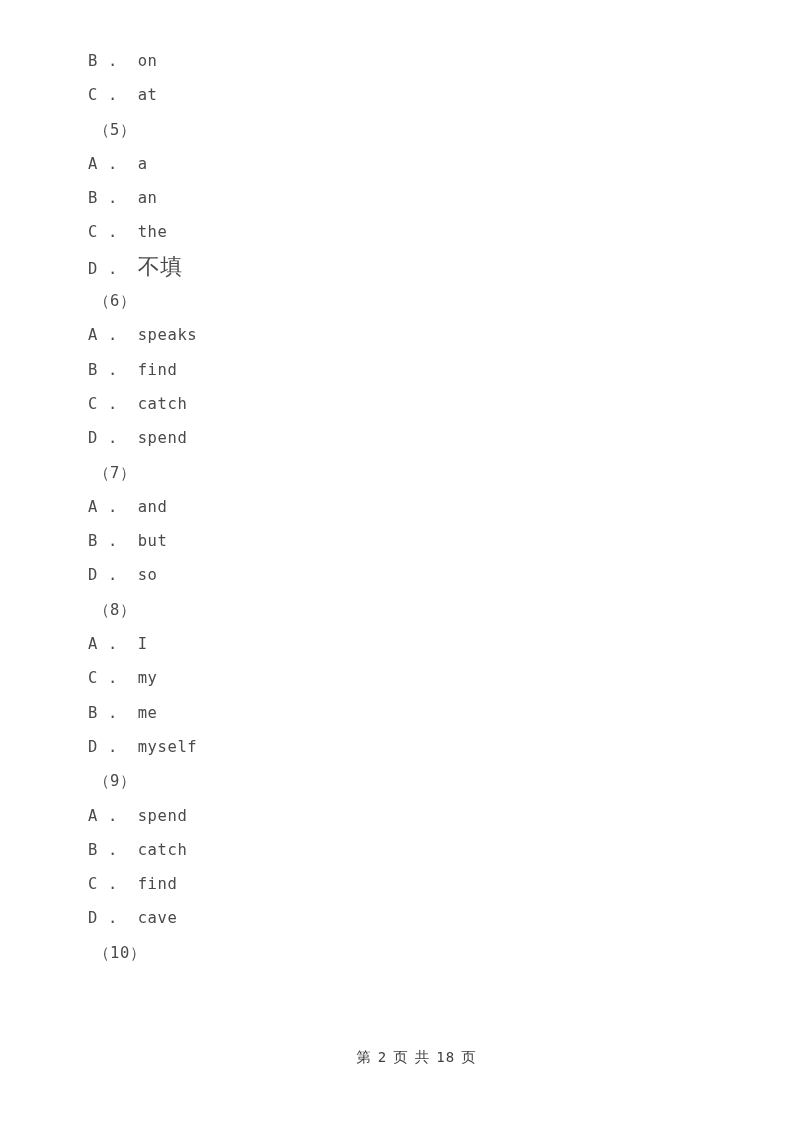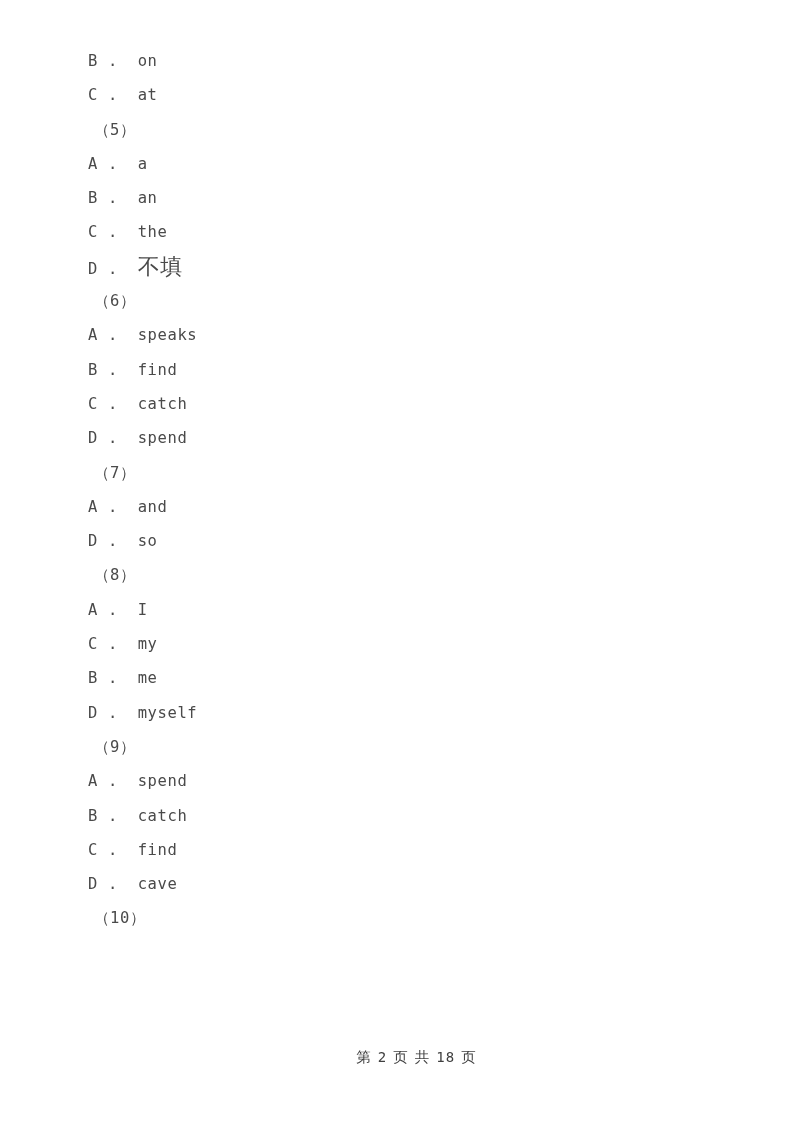--- a/index.html
+++ b/index.html
@@ -98,20 +98,21 @@
       <div class="line option"><span class="opt-letter">B</span> <span class="opt-sep">.</span>  <span class="opt-text">an</span></div>
       <div class="line option"><span class="opt-letter">C</span> <span class="opt-sep">.</span>  <span class="opt-text">the</span></div>
       <div class="line option"><span class="opt-letter">D</span> <span class="opt-sep">.</span>  <span class="opt-text cjk">不填</span></div>
       <div class="line qnum"><span>（6）</span></div>
       <div class="line option"><span class="opt-letter">A</span> <span class="opt-sep">.</span>  <span class="opt-text">speaks</span></div>
       <div class="line option"><span class="opt-letter">B</span> <span class="opt-sep">.</span>  <span class="opt-text">find</span></div>
       <div class="line option"><span class="opt-letter">C</span> <span class="opt-sep">.</span>  <span class="opt-text">catch</span></div>
       <div class="line option"><span class="opt-letter">D</span> <span class="opt-sep">.</span>  <span class="opt-text">spend</span></div>
       <div class="line qnum"><span>（7）</span></div>
       <div class="line option"><span class="opt-letter">A</span> <span class="opt-sep">.</span>  <span class="opt-text">and</span></div>
+      <div class="line option"><span class="opt-letter">B</span> <span class="opt-sep">.</span>  <span class="opt-text">but</span></div>
       <div class="line option"><span class="opt-letter">D</span> <span class="opt-sep">.</span>  <span class="opt-text">so</span></div>
       <div class="line qnum"><span>（8）</span></div>
       <div class="line option"><span class="opt-letter">A</span> <span class="opt-sep">.</span>  <span class="opt-text">I</span></div>
       <div class="line option"><span class="opt-letter">C</span> <span class="opt-sep">.</span>  <span class="opt-text">my</span></div>
       <div class="line option"><span class="opt-letter">B</span> <span class="opt-sep">.</span>  <span class="opt-text">me</span></div>
       <div class="line option"><span class="opt-letter">D</span> <span class="opt-sep">.</span>  <span class="opt-text">myself</span></div>
       <div class="line qnum"><span>（9）</span></div>
       <div class="line option"><span class="opt-letter">A</span> <span class="opt-sep">.</span>  <span class="opt-text">spend</span></div>
       <div class="line option"><span class="opt-letter">B</span> <span class="opt-sep">.</span>  <span class="opt-text">catch</span></div>
       <div class="line option"><span class="opt-letter">C</span> <span class="opt-sep">.</span>  <span class="opt-text">find</span></div>

